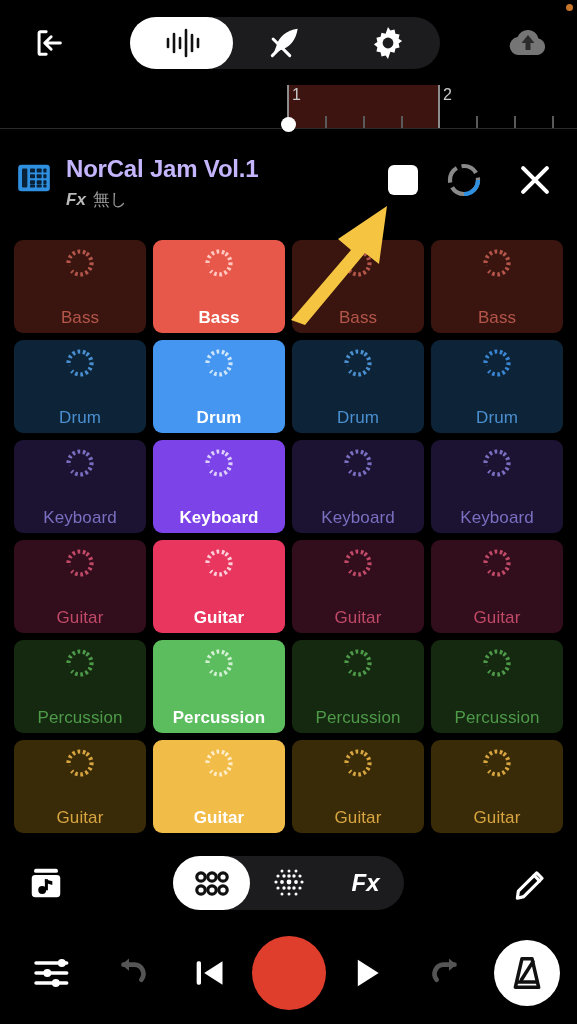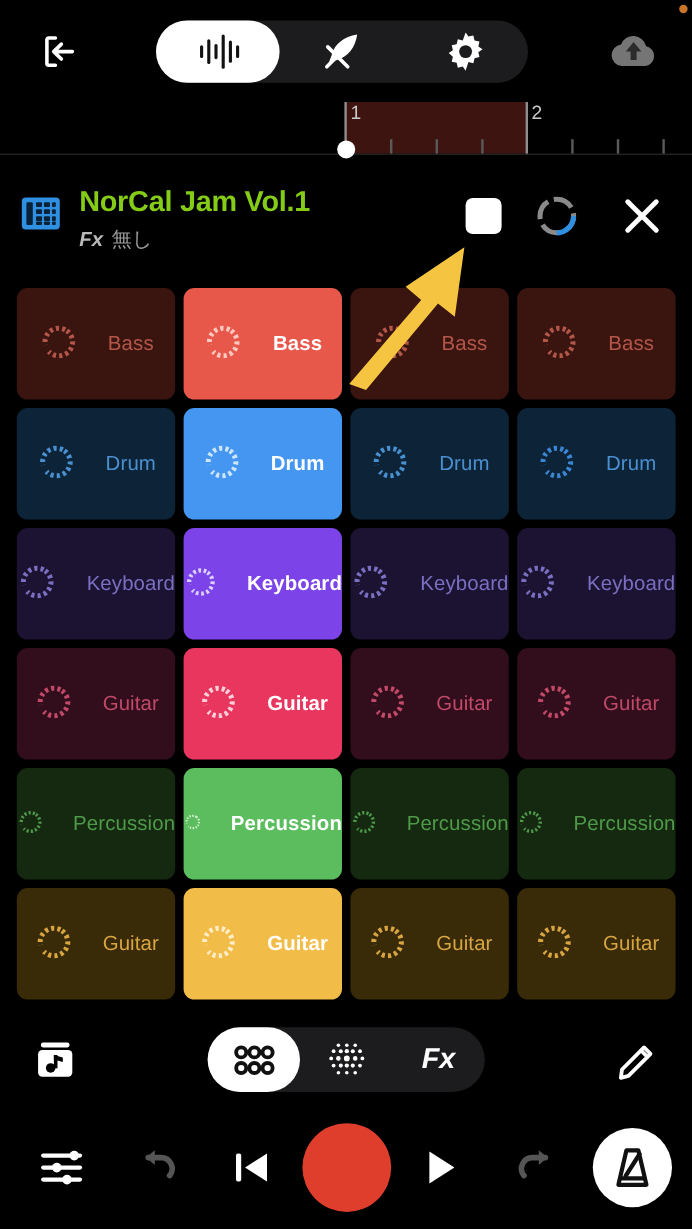--- a/index.html
+++ b/index.html
@@ -55,21 +55,21 @@
   .playhead-dot {
     position: absolute; left: 281px; bottom: 1px; width: 15px; height: 15px;
     border-radius: 50%; background: #fff;
   }
 
   
   .proj-header { position: absolute; left: 0; top: 146px; width: 577px; height: 68px; }
   .pad-icon { position: absolute; left: 14px; top: 12px; width: 40px; height: 40px; }
   .proj-title {
     position: absolute; left: 66px; top: 9px;
-    font-size: 24px; font-weight: bold; color: #84cc16; letter-spacing: -0.2px;
+    font-size: 24px; font-weight: bold; color: #c4b5fd; letter-spacing: -0.2px;
   }
   .proj-sub { position: absolute; left: 66px; top: 42px; display: flex; align-items: baseline; gap: 7px; }
   .proj-sub .fx { font-size: 17px; font-style: italic; font-weight: bold; color: #b9b9b9; }
   .proj-sub .fxval { font-size: 17px; color: #9a9a9a; }
   .hdr-btn { position: absolute; top: 12px; display: flex; align-items: center; justify-content: center; }
   .stop-sq {
     left: 381px; width: 44px; height: 44px;
   }
   .stop-sq .sq { width: 30px; height: 30px; border-radius: 6px; background: #fff; }
   .loop-ring { left: 442px; width: 44px; height: 44px; }
@@ -78,21 +78,21 @@
   
   .grid {
     position: absolute; left: 14px; top: 240px;
     width: 549px; height: 600px;
     display: grid; grid-template-columns: repeat(4, 132px);
     grid-template-rows: repeat(6, 93px);
     column-gap: 7px; row-gap: 7px;
   }
   .pad {
     border-radius: 9px; position: relative;
-    display: flex; flex-direction: row; align-items: center; justify-content: center; gap: 24px;
+    display: flex; flex-direction: column; align-items: center; justify-content: center; gap: 24px;
   }
   .pad .ring { width: 34px; height: 34px; margin-bottom: 4px; }
   .pad .plabel { font-size: 17px; letter-spacing: 0.1px; }
   .pad.lit .plabel { font-weight: bold; }
 
   
   .modebar { position: absolute; left: 0; top: 848px; width: 577px; height: 70px; }
   .lib-btn { position: absolute; left: 22px; top: 12px; width: 48px; height: 46px;
              display: flex; align-items: center; justify-content: center; }
   .mode-pill {

